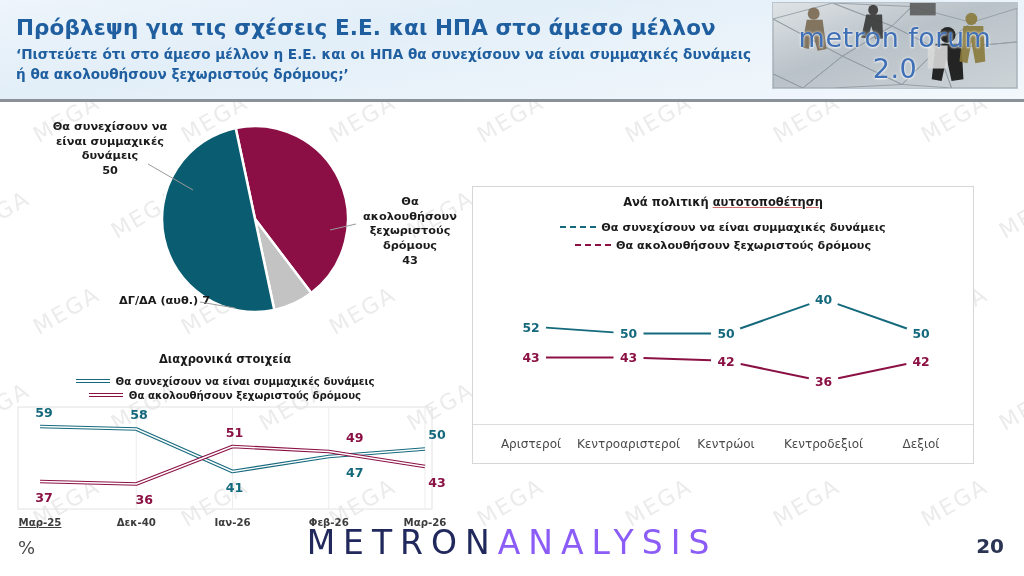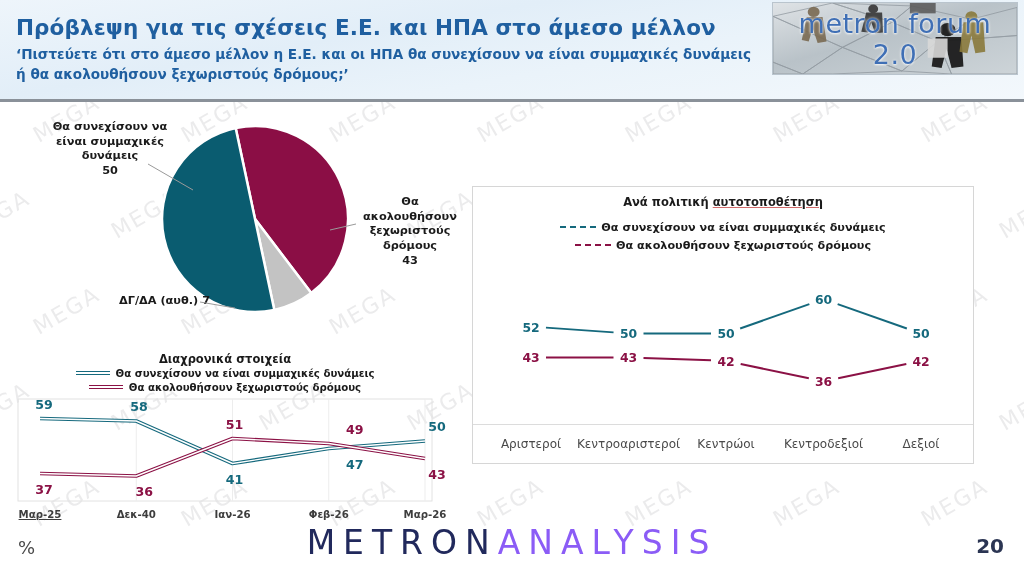--- a/index.html
+++ b/index.html
@@ -56,21 +56,21 @@
     width: 740px;
     font-size: 13.6px;
     font-weight: 700;
     color: #1f5fa0;
     line-height: 1.45;
   }
 
   
   #forum-logo {
     position: absolute; right: 6px; top: 2px;
-    width: 246px; height: 73px;
+    width: 246px; height: 87px;
     overflow: hidden;
     border: 1px solid #b9c4cd;
     background: #cfd6da;
   }
   #forum-logo svg { display: block; width: 100%; height: 100%; }
   #forum-logo-text {
     position: absolute; left: 0; right: 0; bottom: 4px;
     text-align: center;
     font-family: "DejaVu Sans", "Liberation Sans", sans-serif;
     font-size: 27px;
@@ -91,21 +91,21 @@
     text-align: center;
   }
   #pie-label-left { left: 10px; top: 8px; width: 140px; }
   #pie-label-right { left: 330px; top: 83px; width: 100px; }
   #pie-label-dk { left: 20px; top: 182px; width: 160px; text-align: right; }
 
   
   #timeline-block { position: absolute; left: 10px; top: 352px; width: 430px; height: 178px; z-index: 8; }
   #timeline-title {
     text-align: center; font-size: 11.5px; font-weight: 700; color: #1a1a1a;
-    margin-bottom: 0;
+    margin-bottom: 8px;
   }
   .legend-row { display: flex; align-items: center; justify-content: center; gap: 6px; height: 14px; }
   .legend-swatch { display: inline-block; width: 34px; height: 0; border-top: 4px double currentColor; }
   .legend-text { font-size: 10.2px; font-weight: 700; color: #1a1a1a; }
   #timeline-plot { position: relative; width: 430px; height: 108px; margin-top: 3px; }
   #timeline-plot svg { position: absolute; left: 0; top: 0; }
   .dl { position: absolute; font-size: 12.6px; font-weight: 700; }
   .dl.teal { color: #15697d; }
   .dl.crimson { color: #8b1145; }
   #timeline-axis { position: relative; width: 430px; height: 22px; }
@@ -392,21 +392,21 @@
             <line x1="73" y1="95.42857142857143" x2="140.5" y2="95.42857142857143" stroke="#8b1145" stroke-width="2"></line>
             <line x1="170.49073435006198" y1="95.95571813099119" x2="238.00926564993802" y2="98.3299961547231" stroke="#8b1145" stroke-width="2"></line>
             <line x1="267.67687634251945" y1="101.95380248105906" x2="335.82312365748055" y2="116.33191180465523" stroke="#8b1145" stroke-width="2"></line>
             <line x1="365.17687634251945" y1="116.33191180465523" x2="433.32312365748055" y2="101.95380248105906" stroke="#8b1145" stroke-width="2"></line>
           </g>
       </svg>
       <div id="rp-labels">
           <div class="rp-dl teal" style="left: 58px; top: 64.5714px;">52</div>
           <div class="rp-dl teal" style="left: 155.5px; top: 71.4286px;">50</div>
           <div class="rp-dl teal" style="left: 253px; top: 71.4286px;">50</div>
-          <div class="rp-dl teal" style="left: 350.5px; top: 37.1429px;">60</div>
+          <div class="rp-dl teal" style="left: 350.5px; top: 37.1429px;">40</div>
           <div class="rp-dl teal" style="left: 448px; top: 71.4286px;">50</div>
           <div class="rp-dl crimson" style="left: 58px; top: 95.4286px;">43</div>
           <div class="rp-dl crimson" style="left: 155.5px; top: 95.4286px;">43</div>
           <div class="rp-dl crimson" style="left: 253px; top: 98.8571px;">42</div>
           <div class="rp-dl crimson" style="left: 350.5px; top: 119.429px;">36</div>
           <div class="rp-dl crimson" style="left: 448px; top: 98.8571px;">42</div>
         </div>
     </div>
 
     <div id="rp-axis">

